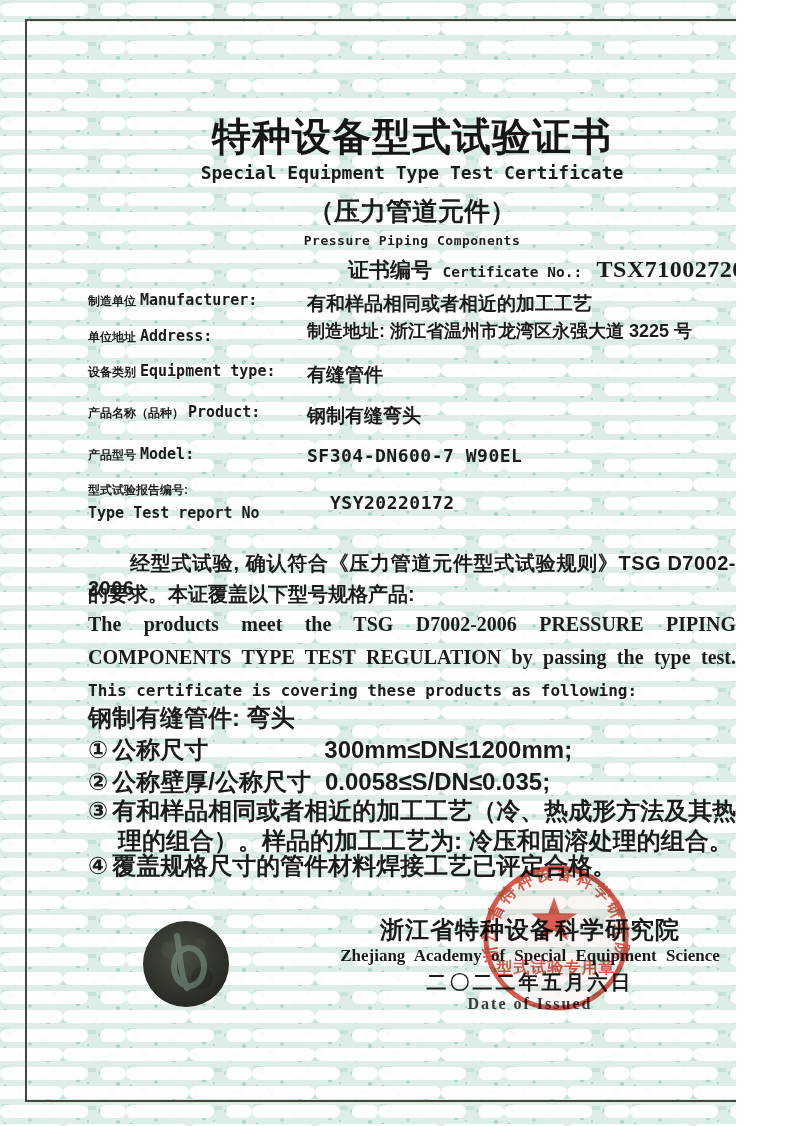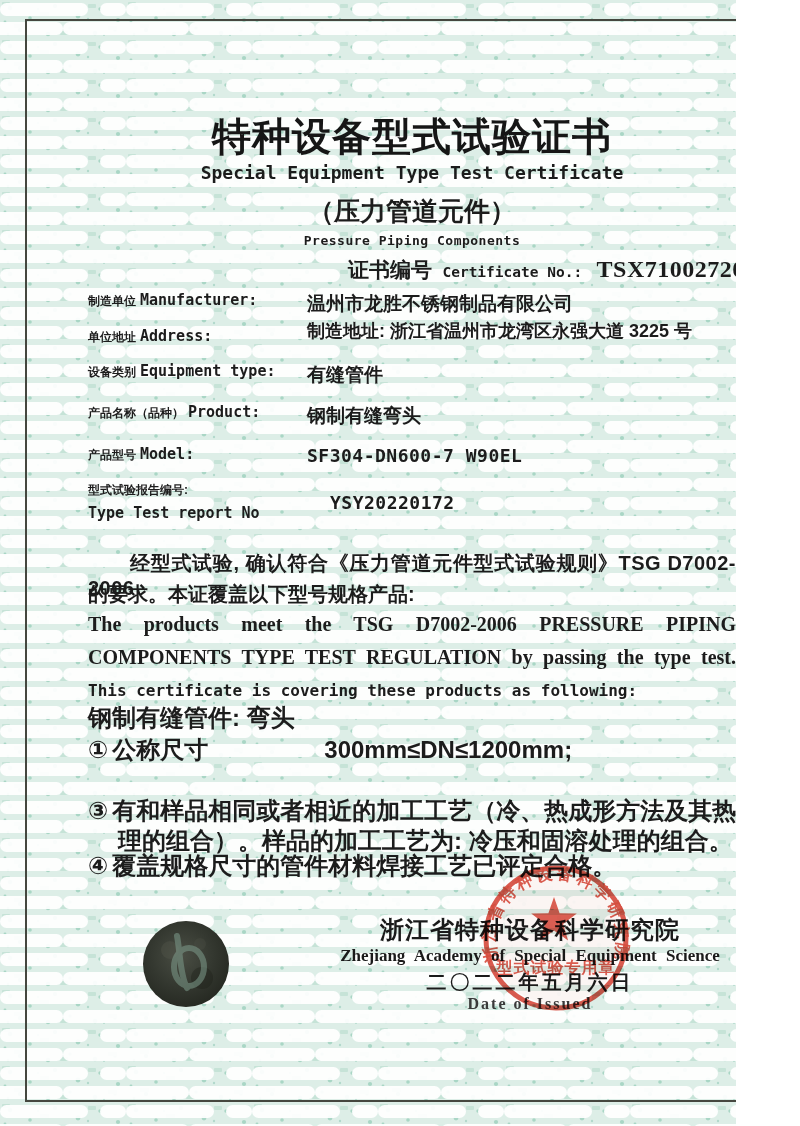--- a/index.html
+++ b/index.html
@@ -111,21 +111,21 @@
     <div class="abs ctr subtitle-en">Pressure Piping Components</div>
 
     <div class="abs certno">
       <span class="cn">证书编号</span>
       <span class="en">Certificate No.:</span>
       <span class="val">TSX71002720220080</span>
     </div>
 
     <div class="abs row r1">
       <span class="label"><span class="lab-cn">制造单位</span><span class="lab-en">Manufacturer:</span></span>
-      <span class="value val-cn">温州市龙胜不锈钢制品有限公司</span>
+      <span class="value val-cn">有和样品相同或者相近的加工工艺</span>
     </div>
 
     <div class="abs row r2">
       <span class="label"><span class="lab-cn">单位地址</span><span class="lab-en">Address:</span></span>
       <span class="value addr">
         <div>制造地址: 浙江省温州市龙湾区永强大道 3225 号</div>
       </span>
     </div>
 
     <div class="abs row r3">
@@ -154,20 +154,23 @@
     <div class="abs st st-cn1 cn-just">经型式试验, 确认符合《压力管道元件型式试验规则》TSG D7002-2006</div>
     <div class="abs st st-cn2">的要求。本证覆盖以下型号规格产品:</div>
     <div class="abs st st-en-b st-en1">The products meet the TSG D7002-2006 PRESSURE PIPING</div>
     <div class="abs st st-en-b st-en2">COMPONENTS TYPE TEST REGULATION by passing the type test.</div>
     <div class="abs st st-en3">This certificate is covering these products as following:</div>
 
     <div class="abs cov cov-h">钢制有缝管件: 弯头</div>
 
     <div class="abs cov ci1">
       <span class="pnum">①</span><span class="plabel">公称尺寸</span><span>300mm≤DN≤1200mm;</span>
+    </div>
+    <div class="abs cov ci2">
+      <span class="pnum">②</span><span class="plabel">公称壁厚/公称尺寸</span><span>0.0058≤S/DN≤0.035;</span>
     </div>
     <div class="abs cov ci3">
       <span class="pnum">③</span><span>有和样品相同或者相近的加工工艺（冷、热成形方法及其热处理的组合）。样品的加工工艺为: 冷压和固溶处理的组合。</span>
     </div>
     <div class="abs cov ci4">
       <span class="pnum">④</span><span>覆盖规格尺寸的管件材料焊接工艺已评定合格。</span>
     </div>
   </div>
 
   <div class="issuer">

